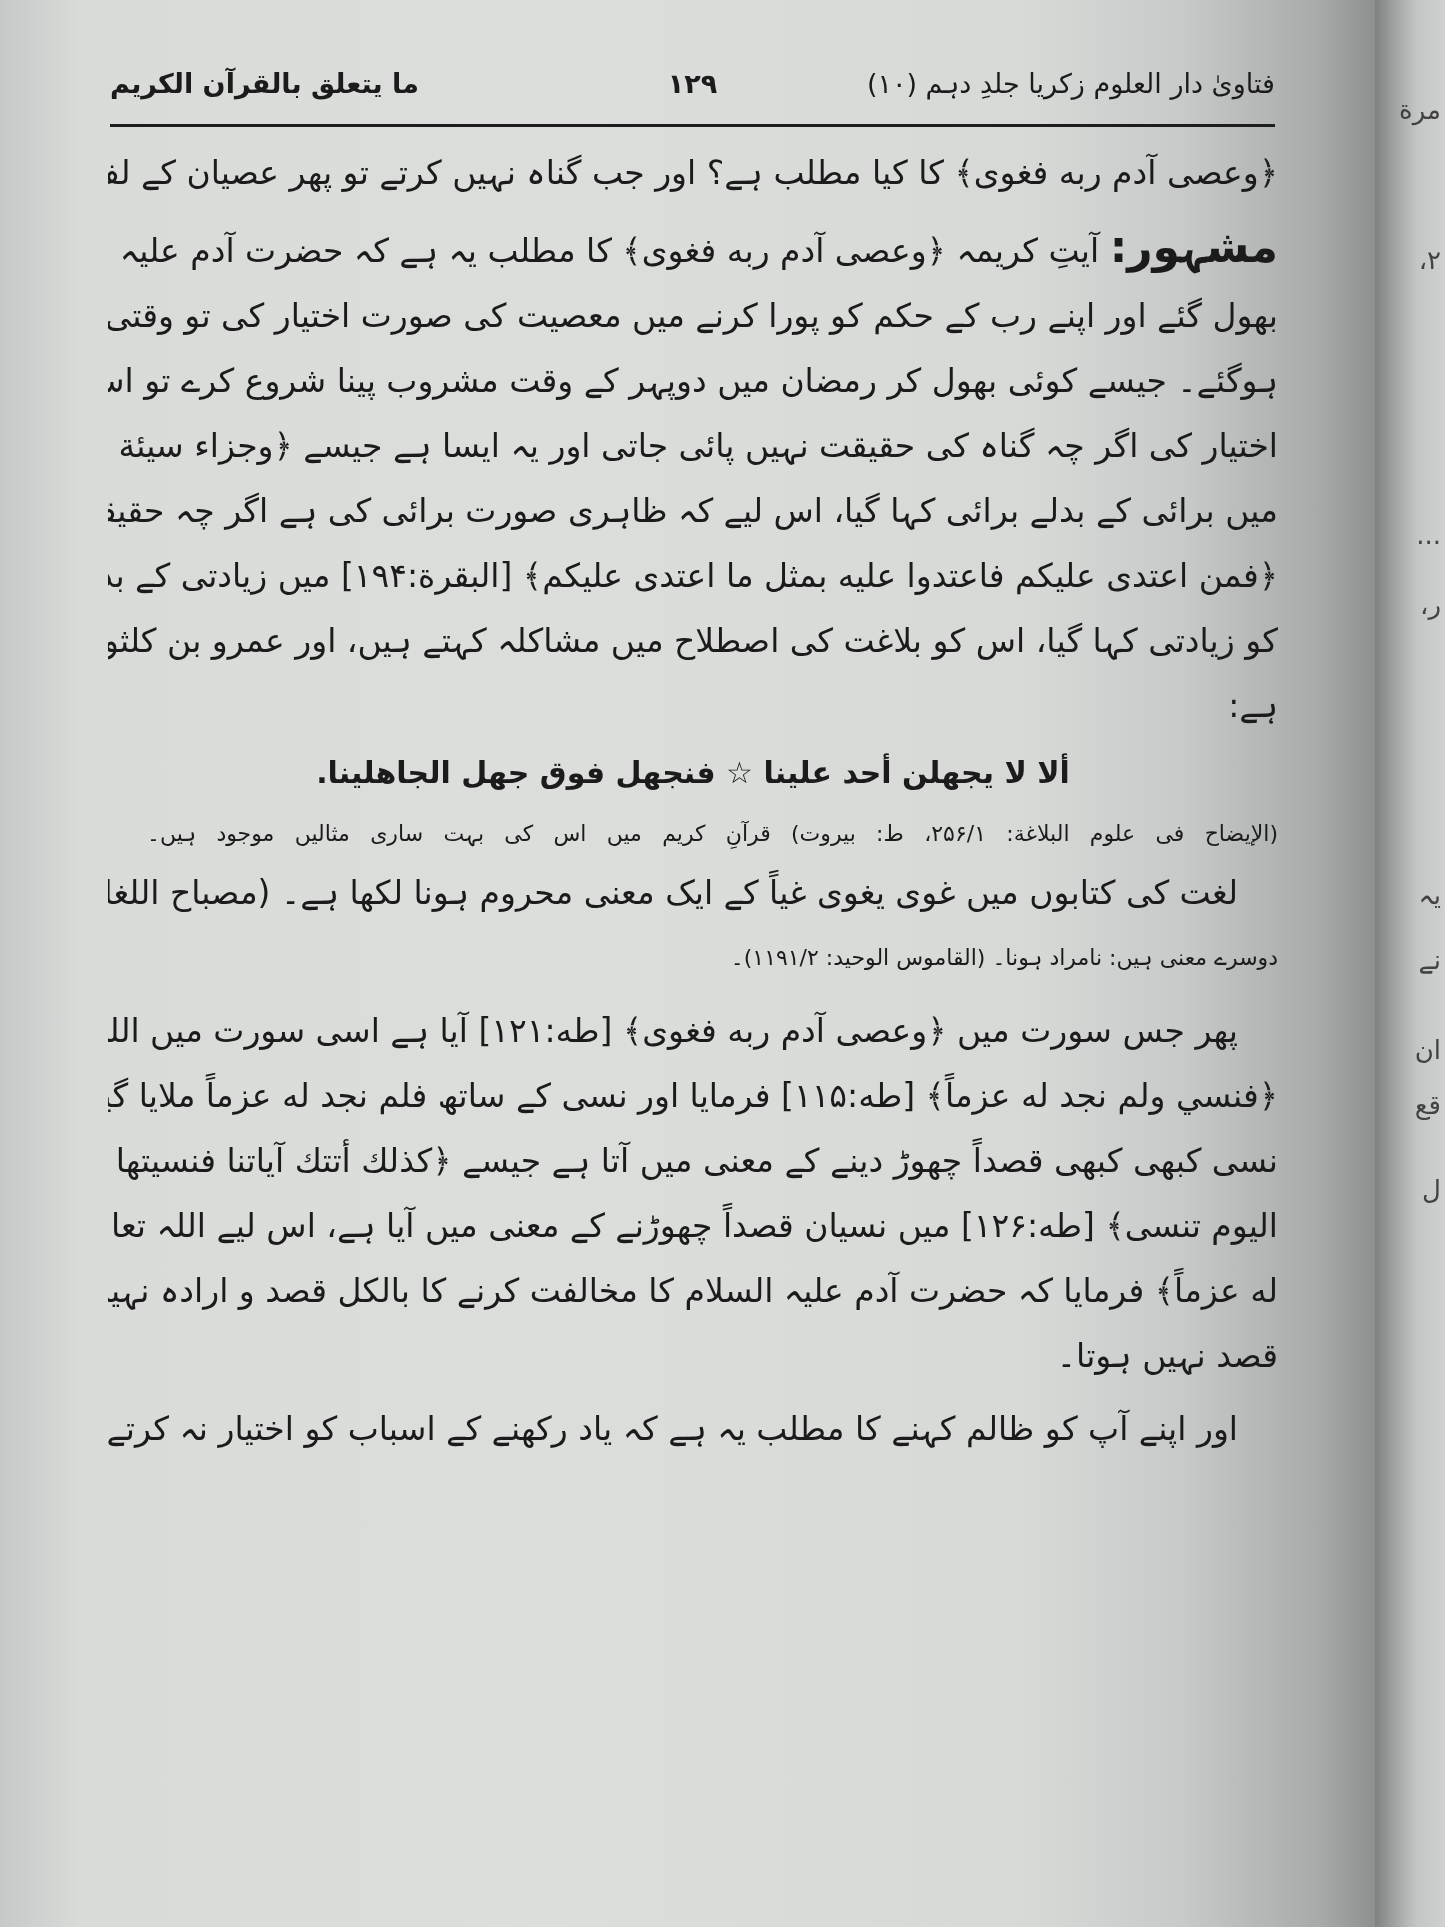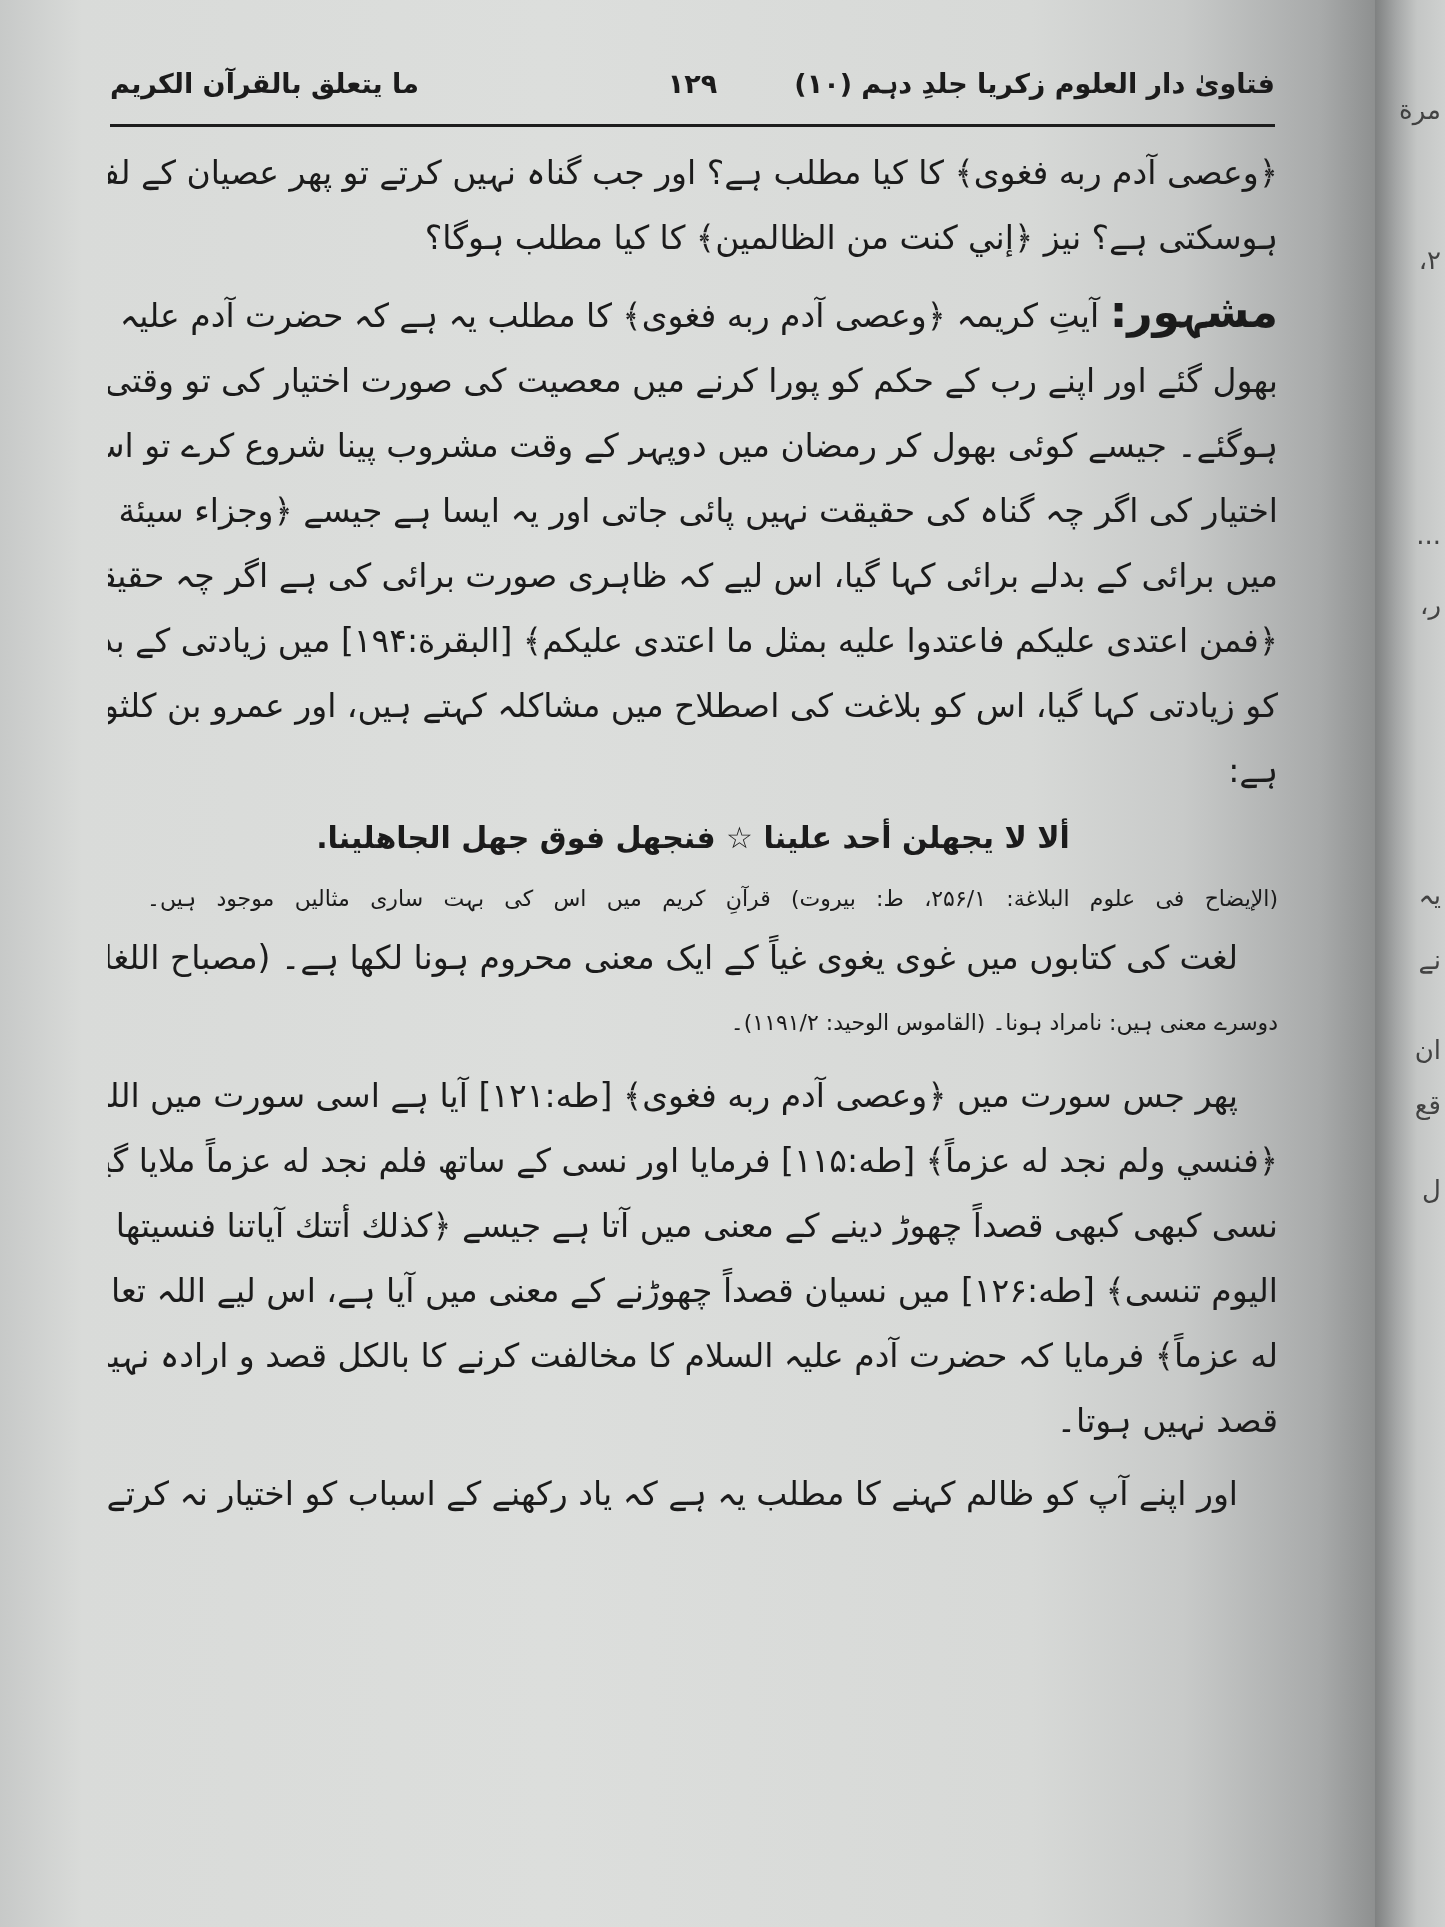--- a/index.html
+++ b/index.html
@@ -18,21 +18,21 @@
     background: linear-gradient(90deg, #7f8181 0%, #a4a6a6 30%, #c4c6c5 60%, #cfd1d0 100%);
   }
   .spine .frag {
     position:absolute; right:4px; font-size:26px; color:#2b2b2b; direction:rtl;
     font-family: "DejaVu Sans", sans-serif; opacity:.85;
   }
   .header {
     position:absolute; left:110px; top:62px; width:1165px; height:60px;
     direction:rtl;
   }
-  .header .book-title { position:absolute; right:0; top:6px; font-size:27px; font-weight:bold; }
+  .header .book-title { position:absolute; right:0; top:6px; font-size:27px; font-weight:normal; }
   .header .page-number { position:absolute; left:50%; top:6px; transform:translateX(-50%); font-size:27px; font-weight:bold; }
   .header .chapter-title { position:absolute; left:0; top:6px; font-size:27px; font-weight:bold; }
   .header-rule {
     position:absolute; left:110px; top:124px; width:1165px; height:3px; background:#1d1d1d;
   }
   .body {
     position:absolute; left:108px; top:140px; width:1170px;
     direction:rtl; text-align:justify;
   }
   .line {
@@ -52,21 +52,20 @@
 
   <div class="header">
     <span class="book-title">فتاویٰ دار العلوم زکریا جلدِ دہم (۱۰)</span>
     <span class="page-number">۱۲۹</span>
     <span class="chapter-title">ما يتعلق بالقرآن الكريم</span>
   </div>
   <div class="header-rule"></div>
 
   <div class="body">
     <div class="line">﴿وعصى آدم ربه فغوى﴾ کا کیا مطلب ہے؟ اور جب گناہ نہیں کرتے تو پھر عصیان کے لفظ میں کیا حکمت</div>
-    <div class="line short">ہوسکتی ہے؟ نیز ﴿إني كنت من الظالمين﴾ کا کیا مطلب ہوگا؟</div>
 
     <div class="line" style="height:78px;line-height:84px;">
       <span class="answer-label">مشہور:</span>
       <span>آیتِ کریمہ ﴿وعصى آدم ربه فغوى﴾ کا مطلب یہ ہے کہ حضرت آدم علیہ السلام</span>
     </div>
     <div class="line">بھول گئے اور اپنے رب کے حکم کو پورا کرنے میں معصیت کی صورت اختیار کی تو وقتی طور پر جنت سے محروم</div>
     <div class="line">ہوگئے۔ جیسے کوئی بھول کر رمضان میں دوپہر کے وقت مشروب پینا شروع کرے تو اس نے معصیت کی شکل</div>
     <div class="line">اختیار کی اگر چہ گناہ کی حقیقت نہیں پائی جاتی اور یہ ایسا ہے جیسے ﴿وجزاء سيئة سيئة مثلها﴾ [الشورى:۴۰]</div>
     <div class="line">میں برائی کے بدلے برائی کہا گیا، اس لیے کہ ظاہری صورت برائی کی ہے اگر چہ حقیقت میں برائی نہیں یا جیسے</div>
     <div class="line">﴿فمن اعتدى عليكم فاعتدوا عليه بمثل ما اعتدى عليكم﴾ [البقرة:۱۹۴] میں زیادتی کے بدلے</div>

